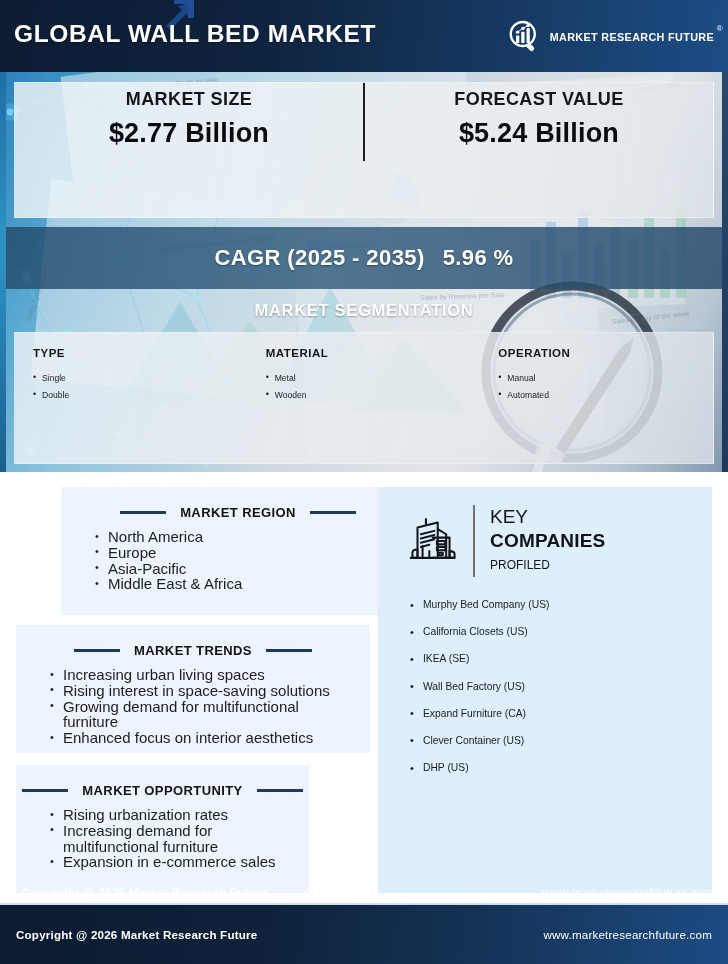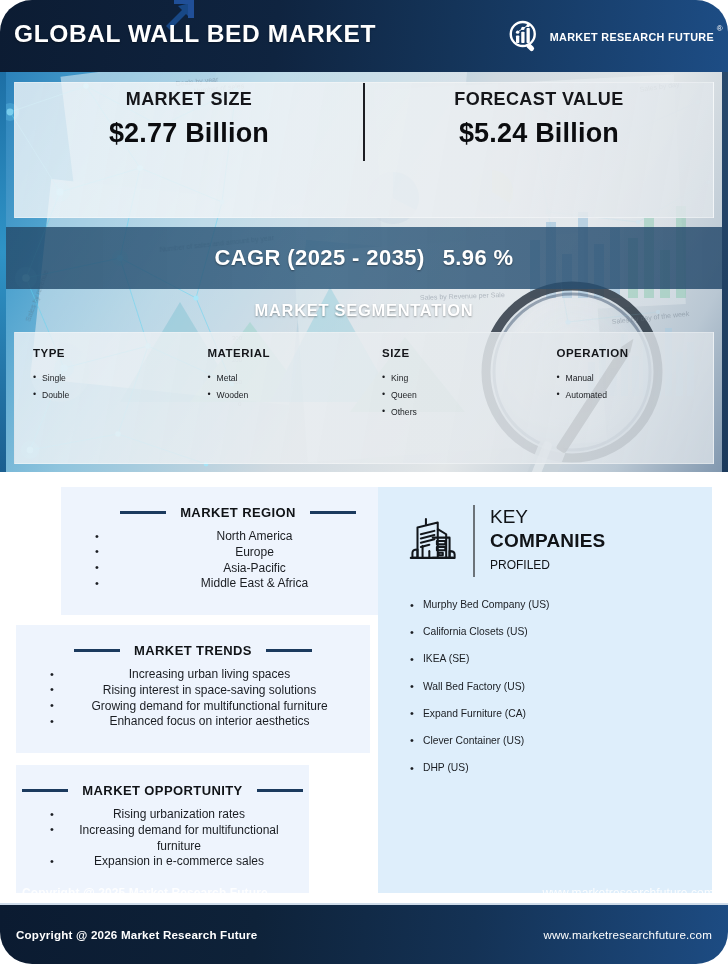--- a/index.html
+++ b/index.html
@@ -12,21 +12,20 @@
     background: #ffffff;
     overflow: hidden;
   }
 
   .poster {
     position: relative;
     width: 728px;
     height: 964px;
     background: #ffffff;
     overflow: hidden;
-    border-radius: 32px;
   }
 
   
   .header {
     position: absolute;
     left: 0; top: 0;
     width: 728px; height: 72px;
     background: linear-gradient(95deg, #0c1c33 0%, #0f2440 38%, #143459 62%, #1d4d85 100%);
     overflow: hidden;
   }
@@ -242,26 +241,25 @@
     font-weight: bold;
     color: #101317;
     letter-spacing: 0.4px;
     white-space: nowrap;
   }
   .panel ul.bullets {
     list-style: none;
     padding: 0 14px 0 34px;
   }
   .panel ul.bullets li {
-    font-size: 12px;
+    font-size: 15px;
     color: #1a1d22;
     line-height: 15.8px;
     position: relative;
     padding-left: 13px;
-    text-align: center;
   }
   .panel ul.bullets li::before {
     content: "\2022";
     position: absolute;
     left: 0; top: -0.5px;
     font-size: 11px;
     color: #1a1d22;
   }
 
   
@@ -591,28 +589,20 @@
         <ul>
           <li>Single</li>
           <li>Double</li>
         </ul>
       </div>
       <div class="seg-col">
         <h4>MATERIAL</h4>
         <ul>
           <li>Metal</li>
           <li>Wooden</li>
-        </ul>
-      </div>
-      <div class="seg-col">
-        <h4>SIZE</h4>
-        <ul>
-          <li>King</li>
-          <li>Queen</li>
-          <li>Others</li>
         </ul>
       </div>
       <div class="seg-col">
         <h4>OPERATION</h4>
         <ul>
           <li>Manual</li>
           <li>Automated</li>
         </ul>
       </div>
     </div>

